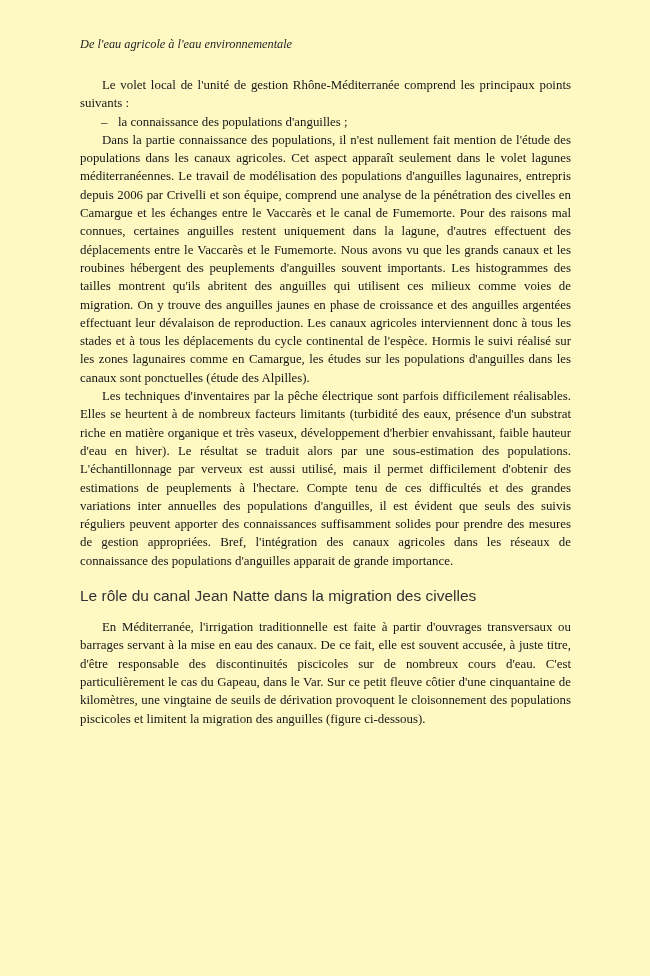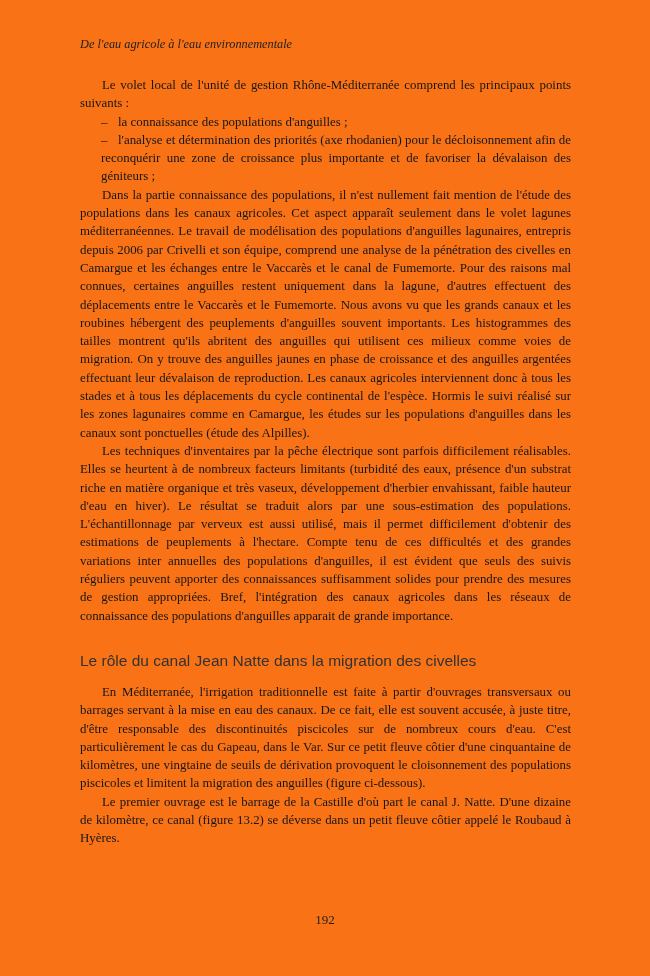--- a/index.html
+++ b/index.html
@@ -8,21 +8,21 @@
     width: 650px;
     height: 976px;
     position: relative;
     font-family: "Liberation Serif", serif;
   }
   .page {
     position: absolute;
     left: 0; top: 0;
     width: 650px;
     height: 976px;
-    background: #f97316;
+    background: #fef9c3;
     overflow: hidden;
   }
   .content {
     position: absolute;
     left: 80px;
     top: 36px;
     width: 491px;
   }
   .running-head {
     font-family: "Liberation Serif", serif;
@@ -46,21 +46,21 @@
     width: 17px;
     text-indent: 0;
   }
   .section-heading {
     font-family: "Liberation Sans", sans-serif;
     font-size: 15.5px;
     line-height: 22px;
     font-weight: 400;
     color: #323232;
     text-align: left;
-    margin-top: 25px;
+    margin-top: 15px;
     margin-bottom: 11px;
   }
   .page-number {
     position: absolute;
     left: 0;
     top: 912px;
     width: 650px;
     text-align: center;
     font-family: "Liberation Serif", serif;
     font-size: 13px;
@@ -74,30 +74,27 @@
   <div class="content">
 
     <div class="running-head">De l'eau agricole à l'eau environnementale</div>
 
     <div class="body-text">
 
       <p class="para indent">Le volet local de l'unité de gestion Rhône-Méditerranée comprend les principaux points suivants :</p>
 
       <p class="para bullet"><span class="dash">–</span><span>la connaissance des populations d'anguilles ;</span></p>
 
-      <p class="para bullet"><span class="dash">–</span><span>l'analyse et détermination des priorités (axe rhodanien) pour le décloisonnement afin de reconquérir une zone de croissance plus importante et de favoriser la dévalaison des géniteurs ;</span></p>
 
 
       <p class="para indent">Dans la partie connaissance des populations, il n'est nullement fait mention de l'étude des populations dans les canaux agricoles. Cet aspect apparaît seulement dans le volet lagunes méditerranéennes. Le travail de modélisation des populations d'anguilles lagunaires, entrepris depuis 2006 par Crivelli et son équipe, comprend une analyse de la pénétration des civelles en Camargue et les échanges entre le Vaccarès et le canal de Fumemorte. Pour des raisons mal connues, certaines anguilles restent uniquement dans la lagune, d'autres effectuent des déplacements entre le Vaccarès et le Fumemorte. Nous avons vu que les grands canaux et les roubines hébergent des peuplements d'anguilles souvent importants. Les histogrammes des tailles montrent qu'ils abritent des anguilles qui utilisent ces milieux comme voies de migration. On y trouve des anguilles jaunes en phase de croissance et des anguilles argentées effectuant leur dévalaison de reproduction. Les canaux agricoles interviennent donc à tous les stades et à tous les déplacements du cycle continental de l'espèce. Hormis le suivi réalisé sur les zones lagunaires comme en Camargue, les études sur les populations d'anguilles dans les canaux sont ponctuelles (étude des Alpilles).</p>
 
       <p class="para indent">Les techniques d'inventaires par la pêche électrique sont parfois difficilement réalisables. Elles se heurtent à de nombreux facteurs limitants (turbidité des eaux, présence d'un substrat riche en matière organique et très vaseux, développement d'herbier envahissant, faible hauteur d'eau en hiver). Le résultat se traduit alors par une sous-estimation des populations. L'échantillonnage par verveux est aussi utilisé, mais il permet difficilement d'obtenir des estimations de peuplements à l'hectare. Compte tenu de ces difficultés et des grandes variations inter annuelles des populations d'anguilles, il est évident que seuls des suivis réguliers peuvent apporter des connaissances suffisamment solides pour prendre des mesures de gestion appropriées. Bref, l'intégration des canaux agricoles dans les réseaux de connaissance des populations d'anguilles apparait de grande importance.</p>
 
       <h2 class="section-heading">Le rôle du canal Jean Natte dans la migration des civelles</h2>
 
       <p class="para indent">En Méditerranée, l'irrigation traditionnelle est faite à partir d'ouvrages transversaux ou barrages servant à la mise en eau des canaux. De ce fait, elle est souvent accusée, à juste titre, d'être responsable des discontinuités piscicoles sur de nombreux cours d'eau. C'est particulièrement le cas du Gapeau, dans le Var. Sur ce petit fleuve côtier d'une cinquantaine de kilomètres, une vingtaine de seuils de dérivation provoquent le cloisonnement des populations piscicoles et limitent la migration des anguilles (figure ci-dessous).</p>
 
-      <p class="para indent">Le premier ouvrage est le barrage de la Castille d'où part le canal J. Natte. D'une dizaine de kilomètre, ce canal (figure 13.2) se déverse dans un petit fleuve côtier appelé le Roubaud à Hyères.</p>
 
     </div>
   </div>
 
-  <div class="page-number">192</div>
 </div>
 
 </body></html>

